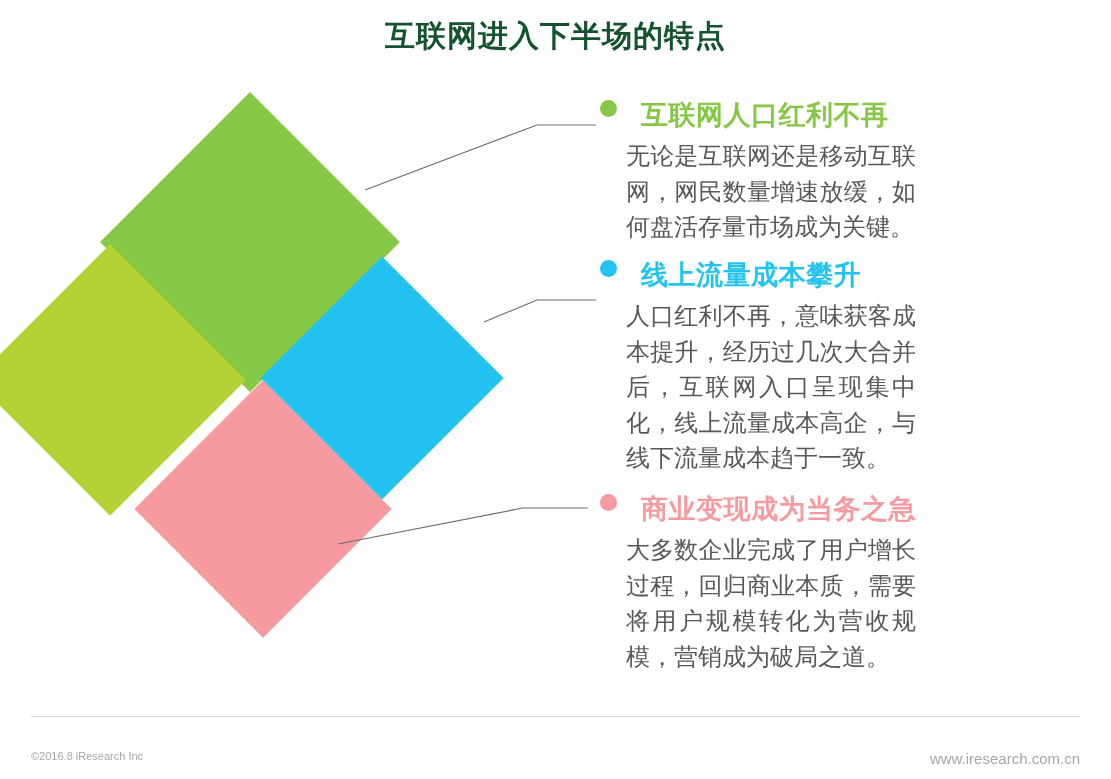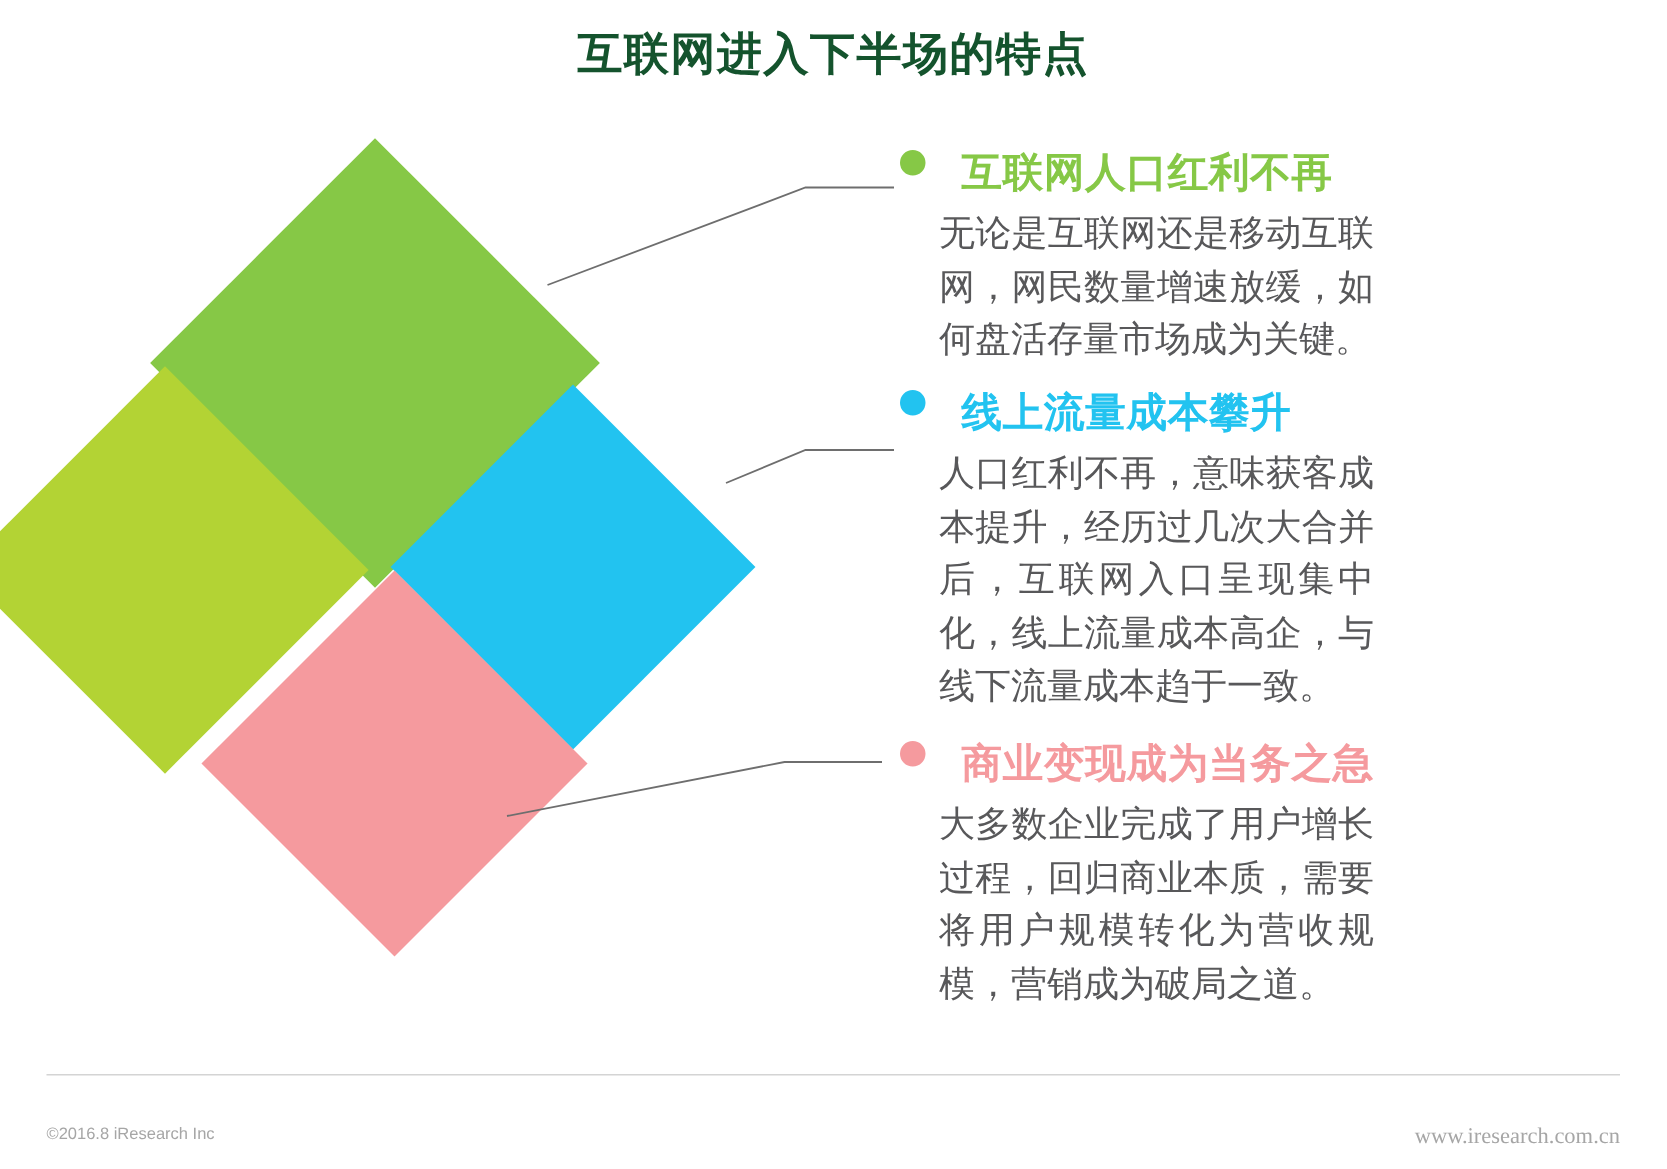--- a/index.html
+++ b/index.html
@@ -141,21 +141,20 @@
     top: 750px;
     font-size: 11px;
     color: #a6a6a6;
   }
   .website {
     position: absolute;
     right: 31px;
     top: 750px;
     font-size: 15px;
     color: #a6a6a6;
-    font-family: Liberation Serif, serif;
   }
 </style>
 </head>
 <body>
 
 <div class="slide">
 
   <div class="title">互联网进入下半场的特点</div>
 
   <div class="diagram">

